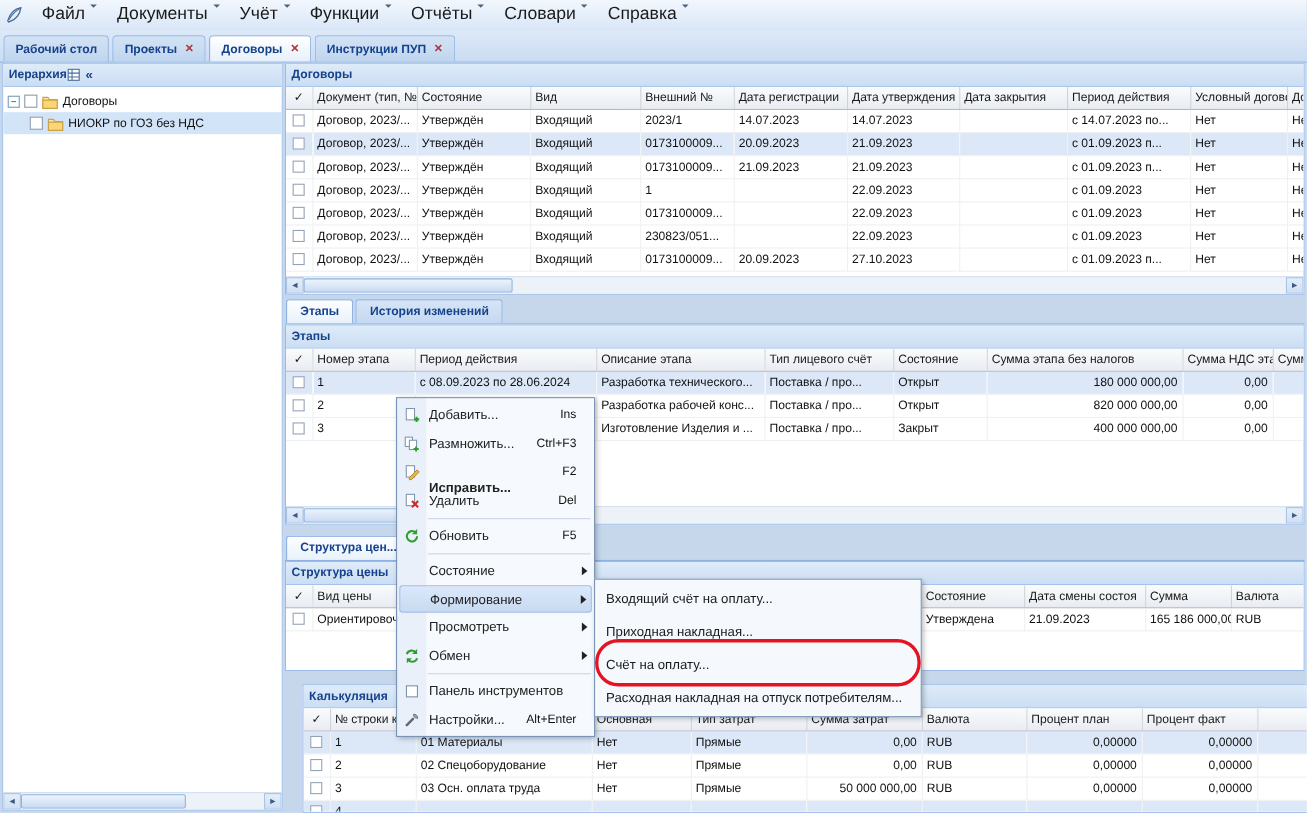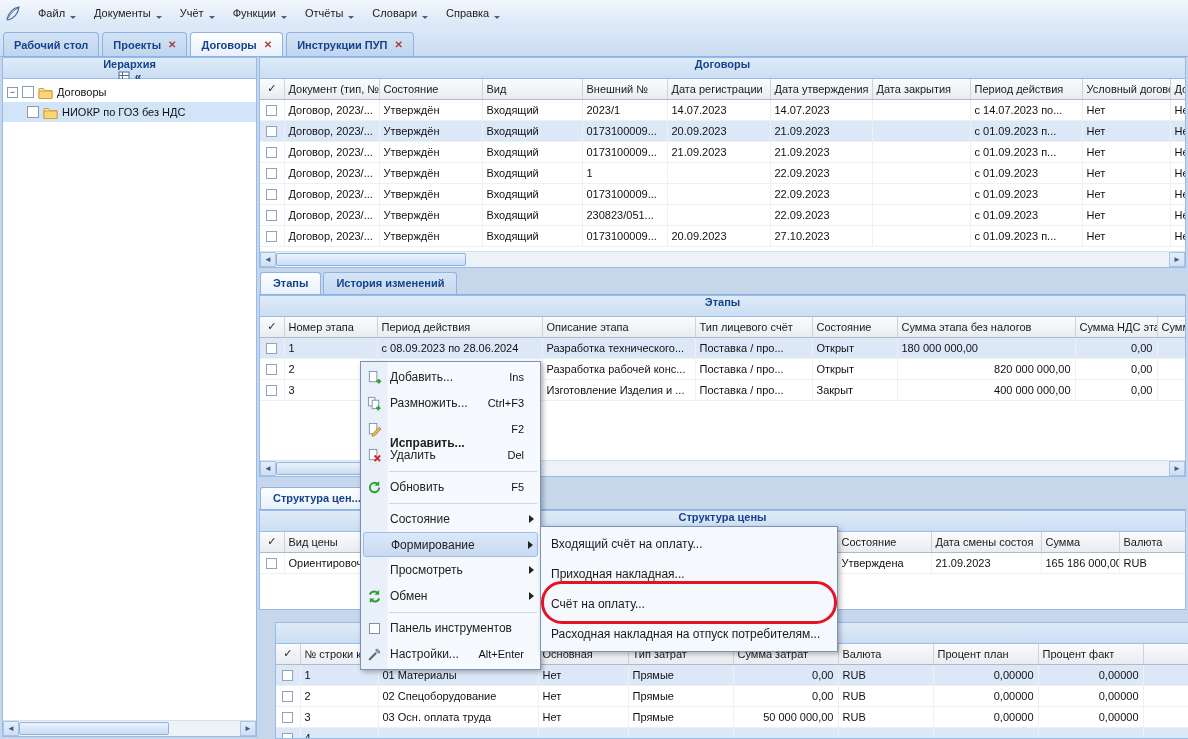--- a/index.html
+++ b/index.html
@@ -3,38 +3,38 @@
 <meta charset="utf-8">
 <style>
   * { margin:0; padding:0; box-sizing:border-box; }
   body { font-family:"Liberation Sans", sans-serif; font-size:11px; }
   #app { position:relative; width:1188px; height:739px; background:#c6d7ec; overflow:hidden; }
 
   
   #menubar { position:absolute; top:0; left:0; right:0; height:27px;
     background:linear-gradient(#f2f7fd,#d9e7f7); display:flex; align-items:center; padding-left:5px; }
   .logo { width:20px; height:18px; margin-right:4px; display:flex; align-items:center; }
-  .mbitem { padding:3px 9px 4px; font-size:11px; color:#1a1a1a; display:flex; align-items:flex-end; gap:5px; cursor:default; }
+  .mbitem { padding:3px 9px 4px; font-size:16px; color:#1a1a1a; display:flex; align-items:flex-start; gap:5px; cursor:default; }
   .dd { width:0; height:0; border-top:3px solid #4a617f; border-left:3px solid transparent; border-right:3px solid transparent; }
 
   
   #tabbar { position:absolute; top:27px; left:0; right:0; height:30px;
     background:linear-gradient(#dde9f8,#cadcf2); border-bottom:1px solid #8db2e3;
     display:flex; align-items:flex-end; padding-left:3px; gap:3px; }
   .dtab { height:24px; padding:0 10px; border:1px solid #8db2e3; border-bottom:none;
     border-radius:4px 4px 0 0; background:linear-gradient(#d4e3f5,#bfd5ee);
     color:#15428b; font-weight:bold; font-size:11px; display:flex; align-items:center; gap:7px; }
   .dtab.active { background:linear-gradient(#ffffff,#e7f0fb); }
   .tclose { color:#a83a3a; font-size:10px; font-weight:bold; line-height:1; }
 
   
   .panel { position:absolute; background:#fff; border:1px solid #99bbe8; overflow:hidden; }
   .phead { height:21px; padding:0 5px; background:linear-gradient(#deebf9,#cbdef3);
     border-bottom:1px solid #99bbe8; color:#15428b; font-weight:bold; font-size:11px;
-    display:flex; align-items:center; justify-content:flex-start;flex-direction:column; }
+    display:flex; align-items:center; justify-content:flex-start; }
   .ptools { display:flex; align-items:center; gap:5px; }
   .ptool { display:flex; align-items:center; color:#15428b; font-weight:bold; font-size:12px; cursor:pointer; }
 
   
   .subtabs { position:absolute; display:flex; align-items:flex-end; gap:2px; padding-left:1px;
     border-bottom:1px solid #8db2e3; }
   .stab { height:22px; line-height:21px; padding:0 12px; border:1px solid #8db2e3; border-bottom:none;
     border-radius:3px 3px 0 0; background:linear-gradient(#d6e5f6,#c4d8f0);
     font-weight:bold; color:#15428b; font-size:11px; white-space:nowrap; }
   .stab.active { background:linear-gradient(#fdfeff,#e8f1fb); }
@@ -366,21 +366,21 @@
             </tr>
           </thead>
           <tbody>
             <tr class="sel">
               <td class="check-col"><span class="gridcb"></span></td>
               <td>1</td>
               <td>с 08.09.2023 по 28.06.2024</td>
               <td>Разработка технического...</td>
               <td>Поставка / про...</td>
               <td>Открыт</td>
-              <td style="">180 000 000,00</td>
+              <td style="text-align: right;">180 000 000,00</td>
               <td style="text-align: right;">0,00</td>
               <td></td>
             </tr>
             <tr>
               <td class="check-col"><span class="gridcb"></span></td>
               <td>2</td>
               <td></td>
               <td>Разработка рабочей конс...</td>
               <td>Поставка / про...</td>
               <td>Открыт</td>

